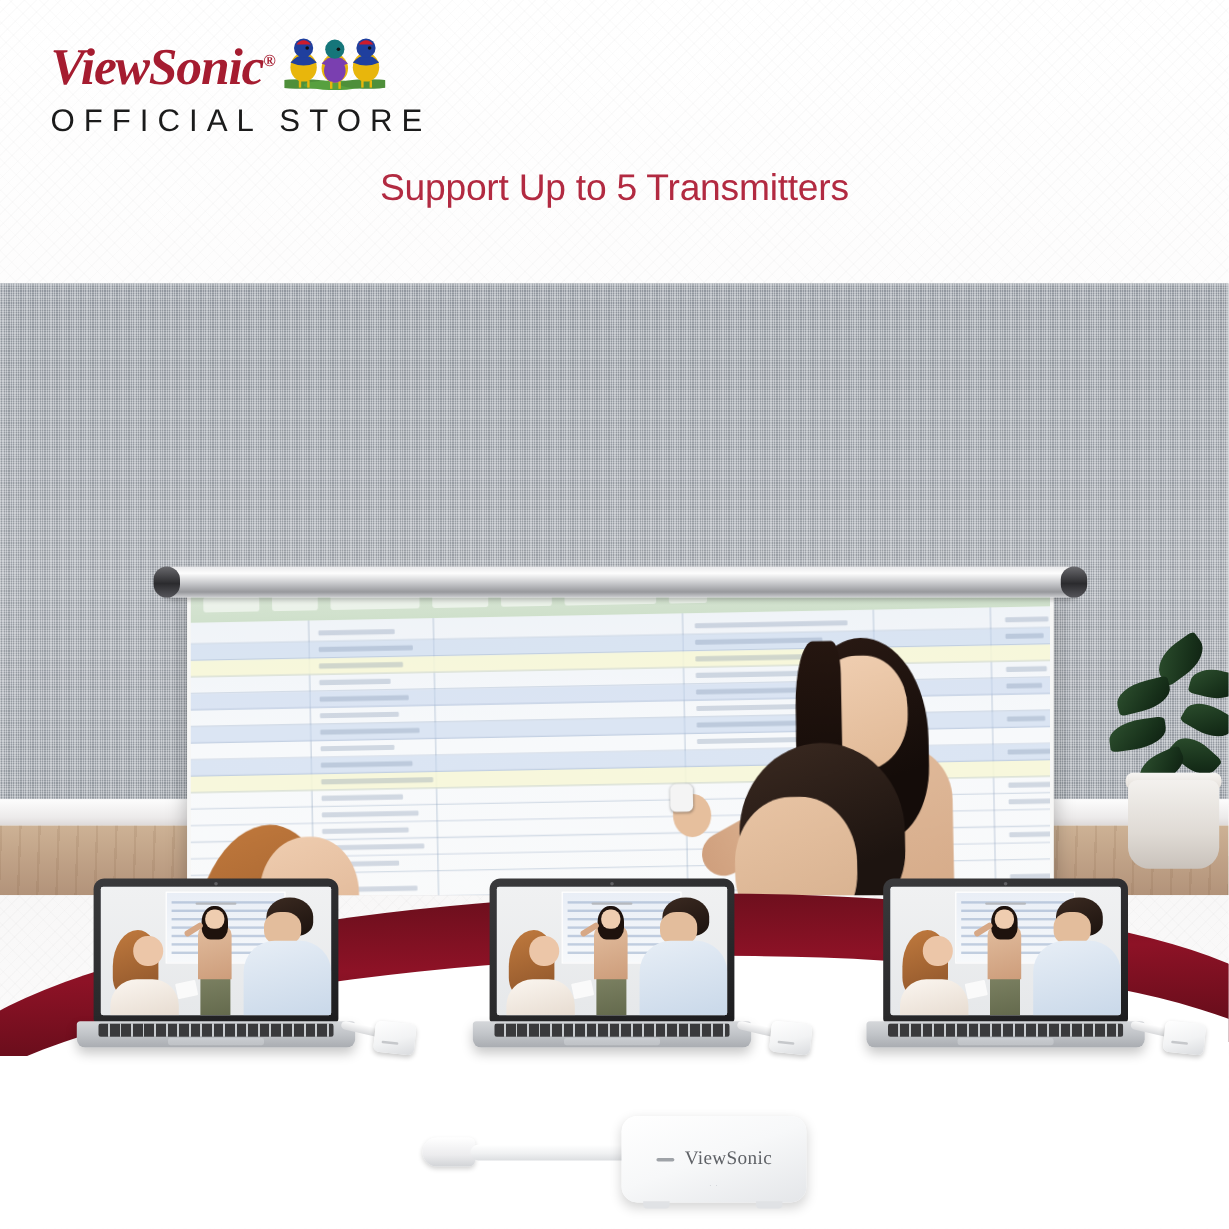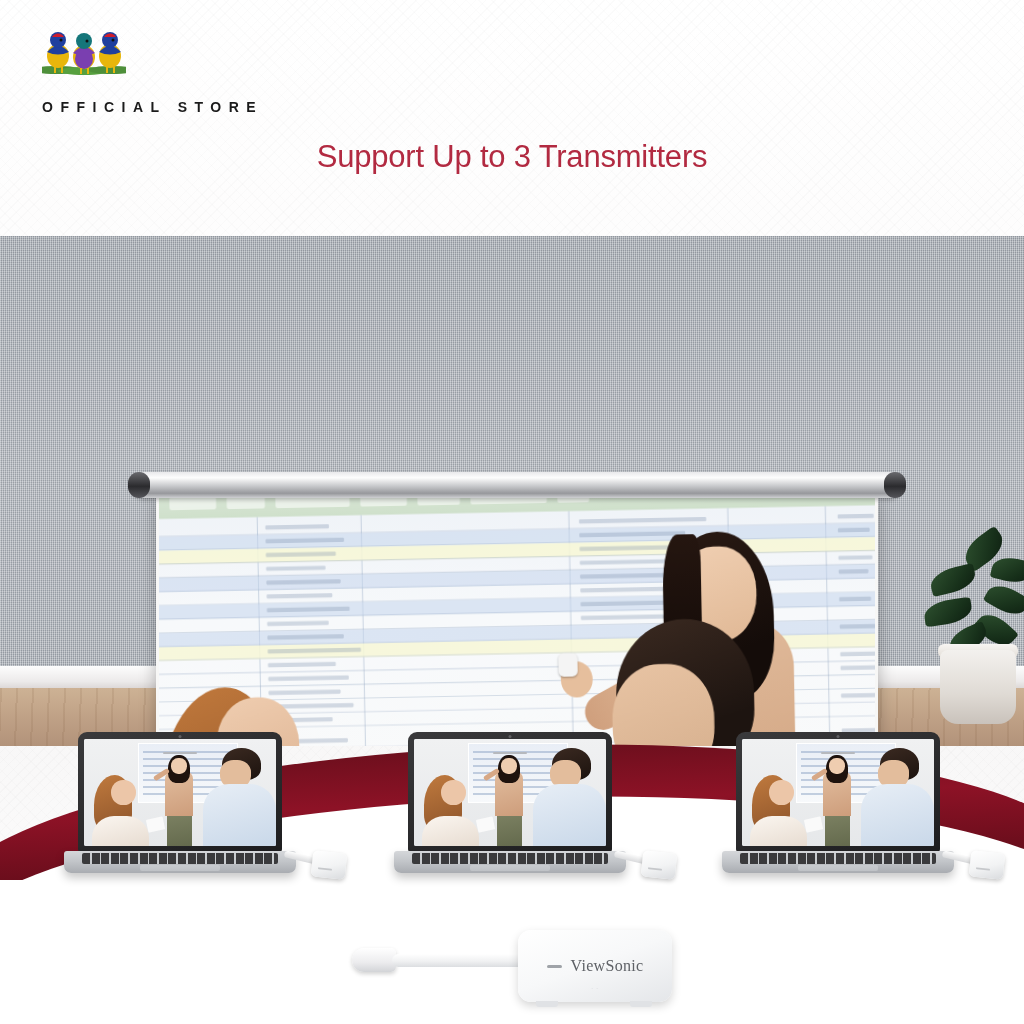--- a/index.html
+++ b/index.html
@@ -25,21 +25,21 @@
   .logo-row { display:flex; align-items:flex-end; gap:8px; }
   .logo-word {
     font-family:"Liberation Serif", serif;
     font-size:43px; font-weight:bold; font-style:italic;
     letter-spacing:-1px; line-height:1;
     color:#A51C30;
   }
   .logo-word .reg { font-size:14px; font-style:normal; vertical-align:super; }
   .birds { width:84px; height:50px; position:relative; margin-bottom:2px; }
   .store-line {
-    margin-top:21px; font-size:14px; font-weight:bold;
+    margin-top:7px; font-size:26px; font-weight:normal;
     letter-spacing:7.5px; color:#1b1b1b;
   }
 
   
   #headline { position:absolute; left:0; top:134px; width:1024px; text-align:center; }
   .h-main {
     font-size:39px; font-weight:bold; color:#A5122F;
     letter-spacing:-0.4px; line-height:1.1;
   }
   .h-sub {
@@ -324,20 +324,23 @@
     background:#e0e2e5; border-radius:0 0 3px 3px;
   }
 </style>
 </head>
 <body>
 
 <div id="page">
 
   <div id="header">
     <div class="logo-row">
+      <div class="logo-word">
+        <span>ViewSonic</span><span class="reg">®</span>
+      </div>
       <div class="birds">
         <svg viewBox="0 0 84 50" width="84" height="50">
           <ellipse cx="14" cy="44" rx="26" ry="4" fill="#4e8f3a"></ellipse>
           <ellipse cx="42" cy="45" rx="26" ry="4" fill="#57a03f"></ellipse>
           <ellipse cx="70" cy="44" rx="24" ry="4" fill="#4e8f3a"></ellipse>
 
           <ellipse cx="16" cy="30" rx="11" ry="12" fill="#e8b60c"></ellipse>
           <path d="M5 26 q11 -12 22 0 q-11 5 -22 0Z" fill="#1f3f9e"></path>
           <circle cx="16" cy="14" r="8" fill="#1f3f9e"></circle>
           <path d="M10 11 a7 7 0 0 1 12 0 z" fill="#cf1b2b"></path>
@@ -360,21 +363,21 @@
           <circle cx="71" cy="14" r="1.5" fill="#111"></circle>
           <rect x="64" y="41" width="2" height="6" fill="#e8b60c"></rect>
           <rect x="71" y="41" width="2" height="6" fill="#e8b60c"></rect>
         </svg>
       </div>
     </div>
     <div class="store-line">OFFICIAL STORE</div>
   </div>
 
   <div id="headline">
-    <div class="h-sub">Support Up to 3 Transmitters</div>
+    <div class="h-sub">Support Up to 5 Transmitters</div>
   </div>
 
   <div id="room">
     <div class="wall"></div>
     <div class="baseboard"></div>
     <div class="floor"></div>
 
     <div>
       <div class="leaf" style="left:962px; top:300px; width:44px; height:26px; transform:rotate(-36deg);"></div>
       <div class="leaf" style="left:992px; top:322px; width:40px; height:24px; transform:rotate(14deg);"></div>

